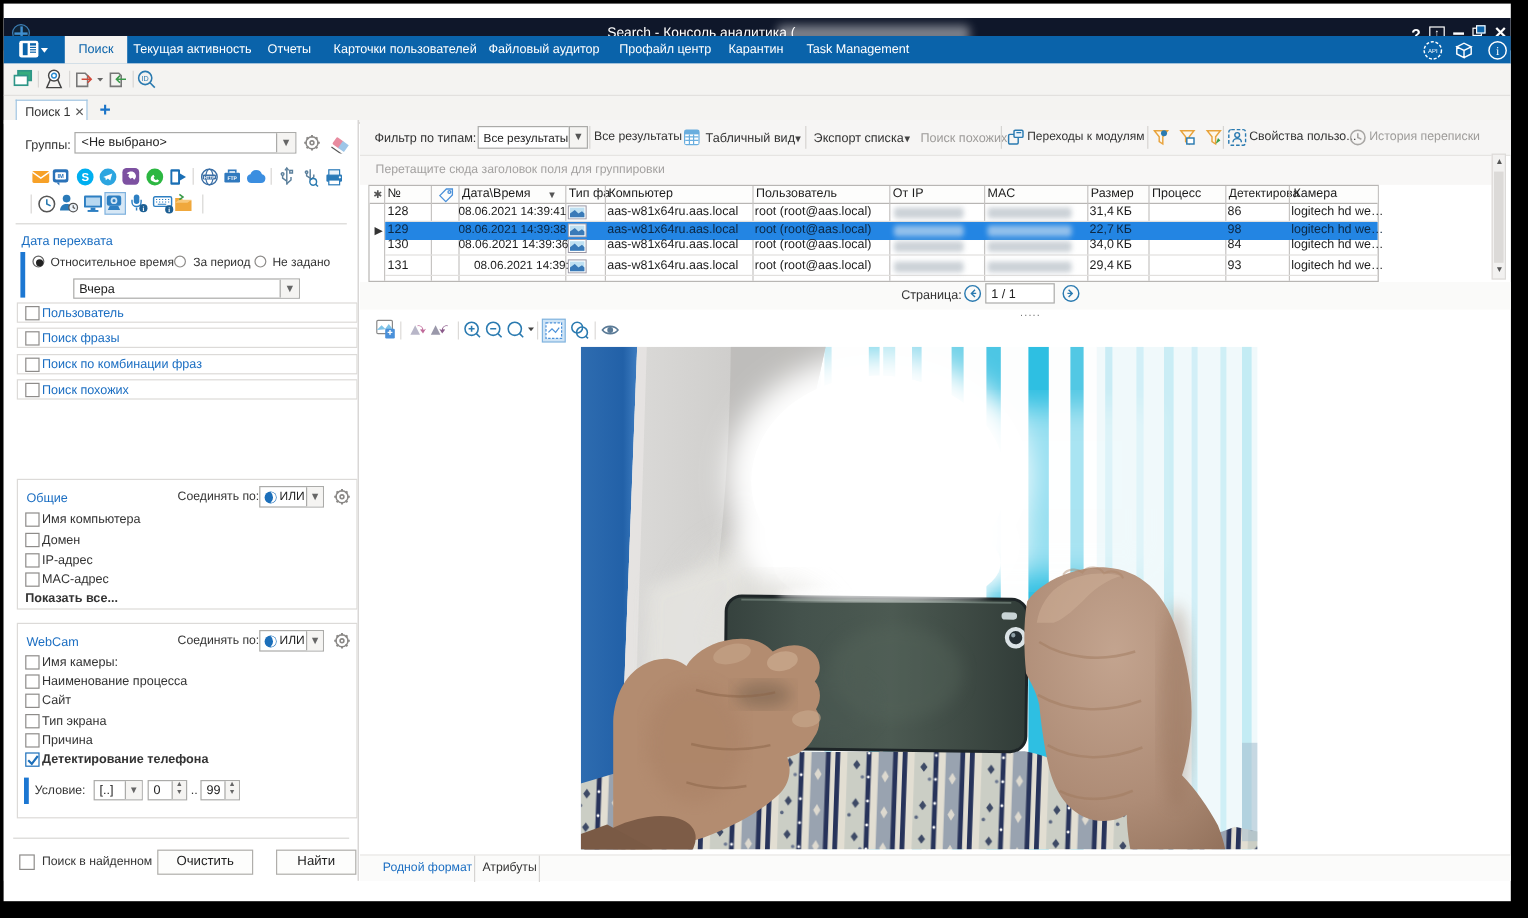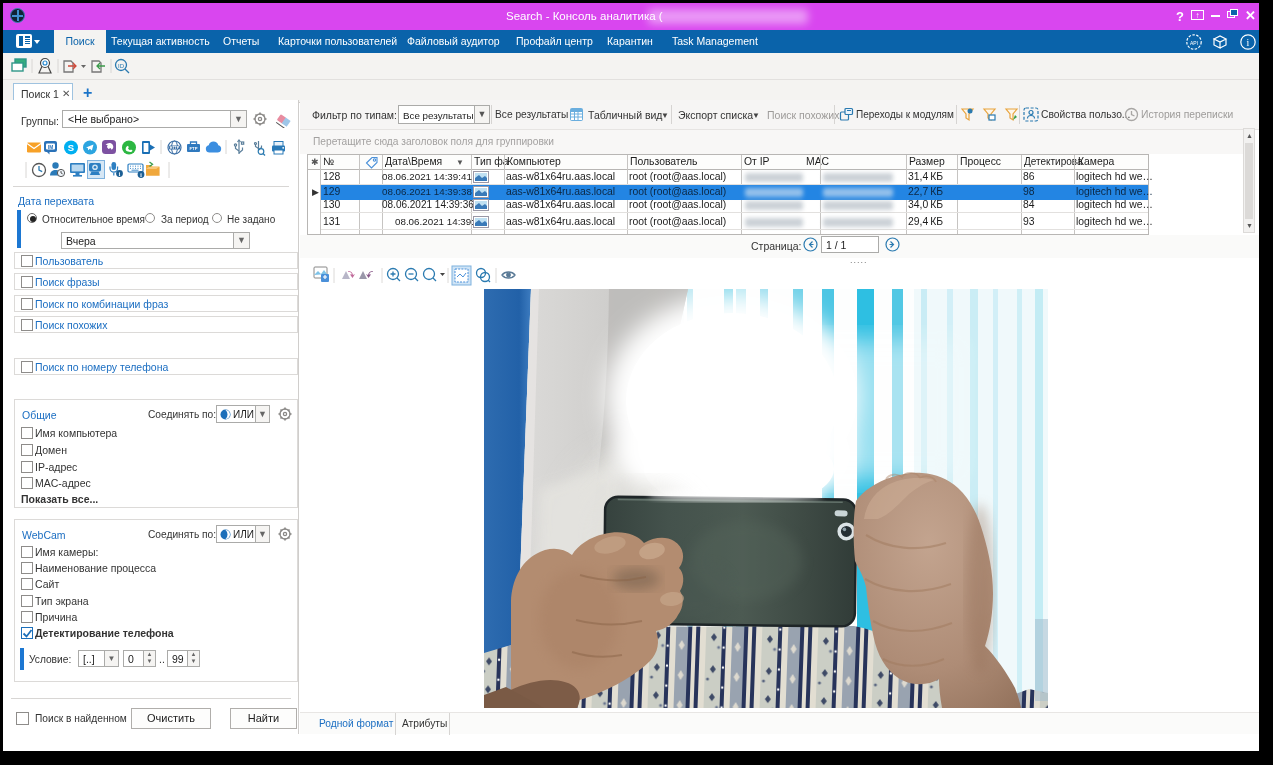--- a/index.html
+++ b/index.html
@@ -1,20 +1,20 @@
 <!DOCTYPE html>
 <html><head>
 <meta charset="utf-8">
 <style>
 * { margin:0; padding:0; box-sizing:border-box; }
 html,body { width:1273px; height:765px; background:#000; font-family:"Liberation Sans",sans-serif; overflow:hidden; }
 #win { position:absolute; left:3px; top:3px; width:1256px; height:748px; background:#fff; overflow:hidden; }
 .abs { position:absolute; }
 
-#titlebar { position:absolute; left:0; top:0; width:100%; height:27px; background:#d946ef; }
+#titlebar { position:absolute; left:0; top:12px; width:100%; height:27px; background:#0f172a; }
 #title { position:absolute; left:503px; top:7px; color:#fff; font-size:11.5px; white-space:nowrap; }
 #titleblur { position:absolute; left:645px; top:6px; width:160px; height:15px; background:rgba(255,255,255,.45); filter:blur(4px); border-radius:4px; }
 #applogo { position:absolute; left:7px; top:5px; width:15px; height:15px; border-radius:50%; background:#102437; border:1px solid #3d7fb5; }
 #applogo:after{ content:""; position:absolute; left:6px; top:1px; width:2px; height:11px; background:#3f8fd0; }
 #applogo:before{ content:""; position:absolute; left:1px; top:6px; width:11px; height:2px; background:#3f8fd0; }
 .wbtn { position:absolute; top:6px; color:#fff; font-size:13px; font-weight:bold; }
 #menubar { position:absolute; left:0; top:27px; width:100%; height:23px; background:#0a63aa; }
 .mtab { position:absolute; top:0; height:23px; line-height:23px; color:#fff; font-size:10.5px; white-space:nowrap; }
 #mtab-active { position:absolute; left:51px; top:0; width:52px; height:23px; background:#f4f3f1; color:#0a63aa; text-align:center; line-height:23px; font-size:10.5px; }
 #toolbar { position:absolute; left:0; top:50px; width:100%; height:27px; background:#f4f3f1; border-bottom:1px solid #e2e0de; }
@@ -282,24 +282,20 @@
         <span class="lbl blue" style="left:20px;top:2px;">Поиск фразы</span>
       </div>
     <div class="rowbox" style="top:195px;">
         <span class="cb" style="left:6px;top:2px;"></span>
         <span class="lbl blue" style="left:20px;top:2px;">Поиск по комбинации фраз</span>
       </div>
     <div class="rowbox" style="top:216px;">
         <span class="cb" style="left:6px;top:2px;"></span>
         <span class="lbl blue" style="left:20px;top:2px;">Поиск похожих</span>
       </div>
-    <div class="rowbox" style="top:258px;">
-        <span class="cb" style="left:6px;top:2px;"></span>
-        <span class="lbl blue" style="left:20px;top:2px;">Поиск по номеру телефона</span>
-      </div>
 
     <div class="grpbox" style="top:299px;height:109px;">
       <span class="lbl blue" style="left:7px;top:9px;">Общие</span>
       <span class="lbl" style="left:133px;top:9px;font-size:10.2px;">Соединять по:</span>
       <div class="combo" style="left:201px;top:5px;width:54px;height:18px;">
           <svg style="position:absolute;left:3px;top:3px;" width="11" height="11" viewBox="0 0 11 11">
             <circle cx="5.5" cy="5.5" r="5" fill="#1c6fba"></circle>
             <path d="M5.5 1 a4.5 4.5 0 0 1 0 9 a6 6 0 0 0 0-9" fill="#fff"></path>
           </svg>
           <span style="position:absolute;left:16px;top:3px;font-size:10px;">ИЛИ</span>
@@ -464,21 +460,21 @@
         <svg style="position:absolute;left:57px;top:1px;" width="14" height="13" viewBox="0 0 14 13" fill="none" stroke="#4a90d9" stroke-width="1.1">
             <path d="M1.5 7 L7 1.5 h5 v5 L6.5 12 z"></path>
             <circle cx="9.5" cy="4" r="1.2"></circle>
           </svg>
         <span style="position:absolute;left:77px;top:1px;">Дата\Время</span>
         <span style="position:absolute;left:148px;top:3px;font-size:8px;color:#555;">▼</span>
         <span style="position:absolute;left:166px;top:1px;">Тип фа</span>
         <span style="position:absolute;left:199px;top:1px;">Компьютер</span>
         <span style="position:absolute;left:322px;top:1px;">Пользователь</span>
         <span style="position:absolute;left:436px;top:1px;">От IP</span>
-        <span style="position:absolute;left:498px;top:1px;">MAC</span>
+        <span style="position:absolute;left:515px;top:1px;">MAC</span>
         <span style="position:absolute;left:601px;top:1px;">Размер</span>
         <span style="position:absolute;left:652px;top:1px;">Процесс</span>
         <span style="position:absolute;left:716px;top:1px;font-size:10px;">Детектирова</span>
         <span style="position:absolute;left:770px;top:1px;">Камера</span>
       </div>
 
       <div style="position:absolute;top:0;bottom:0;left:12px;width:1px;background:#c6c4c2;"></div>
       <div style="position:absolute;top:0;bottom:0;left:51px;width:1px;background:#c6c4c2;"></div>
       <div style="position:absolute;top:0;bottom:0;left:74px;width:1px;background:#c6c4c2;"></div>
       <div style="position:absolute;top:0;bottom:0;left:163px;width:1px;background:#c6c4c2;"></div>

